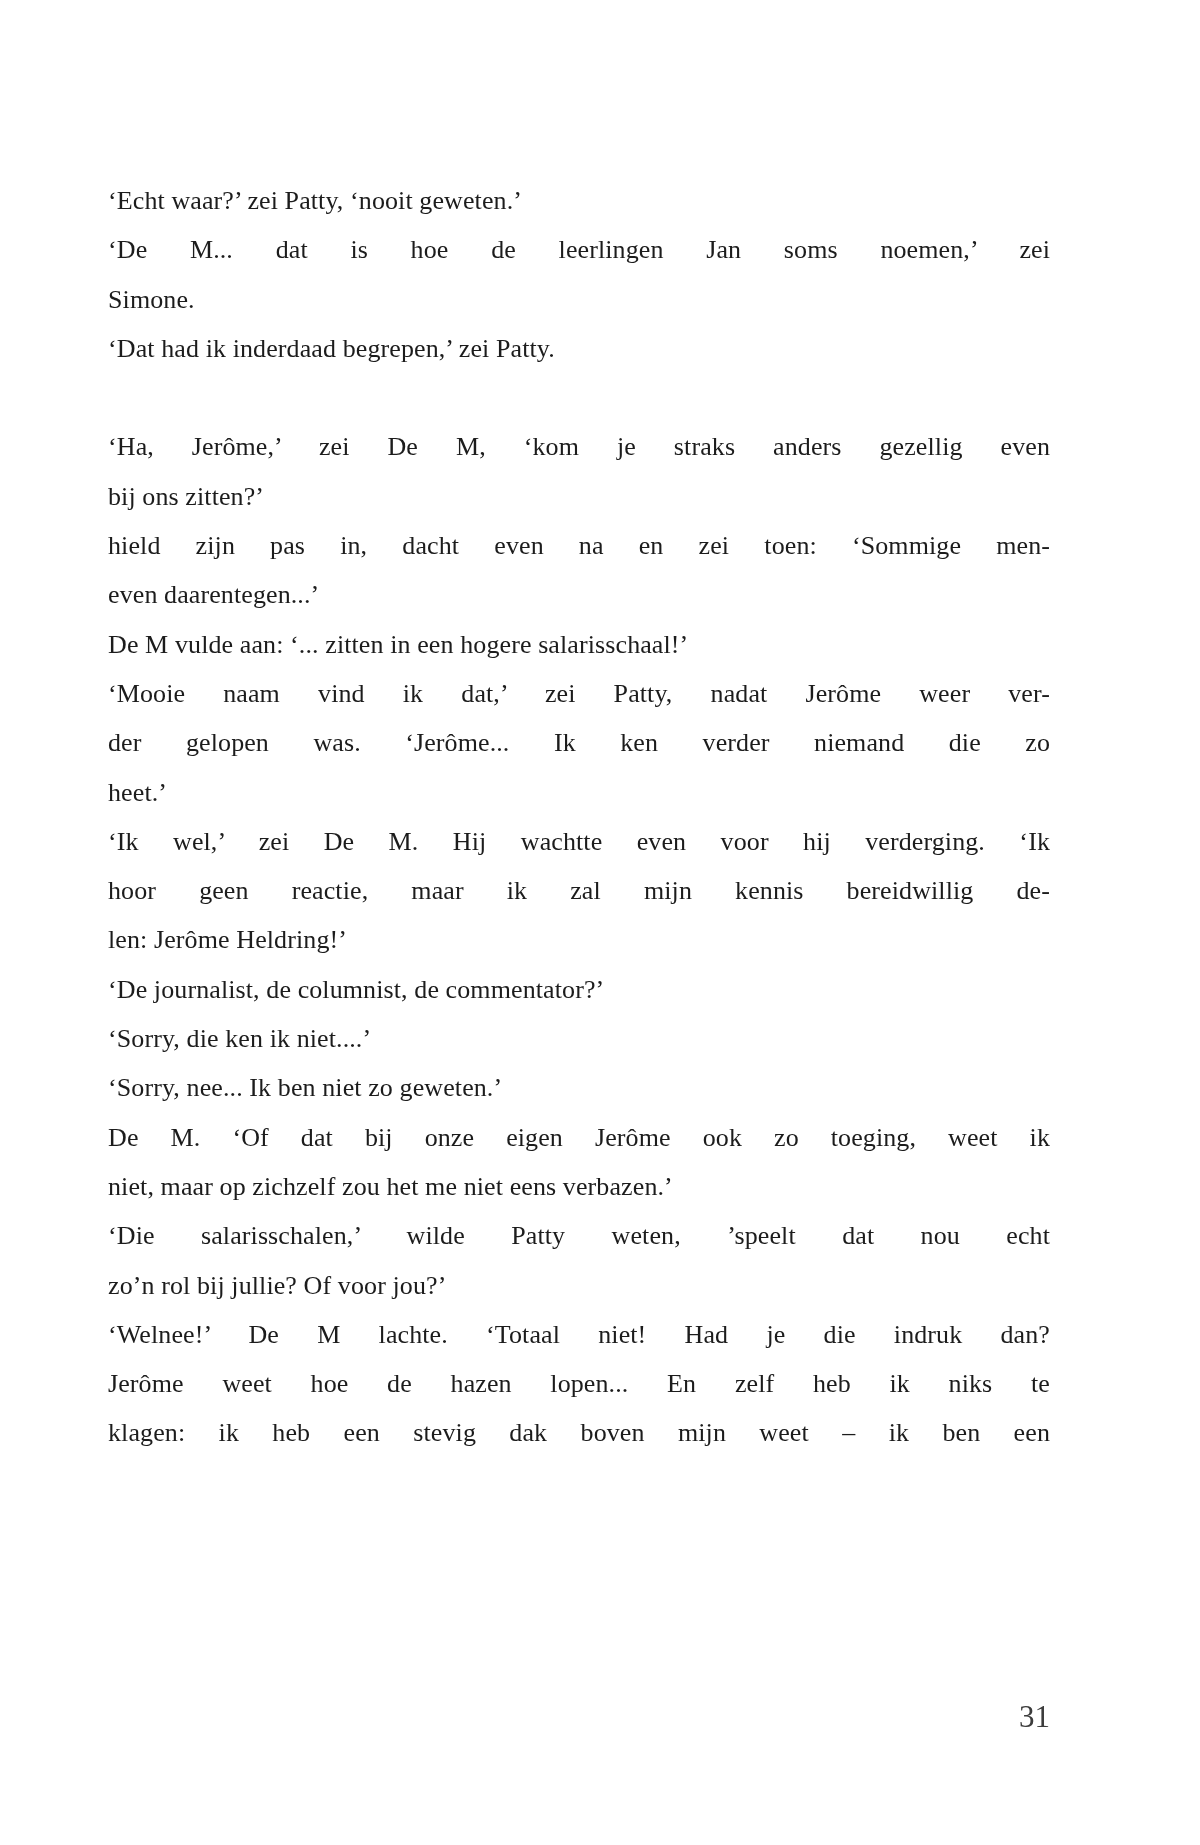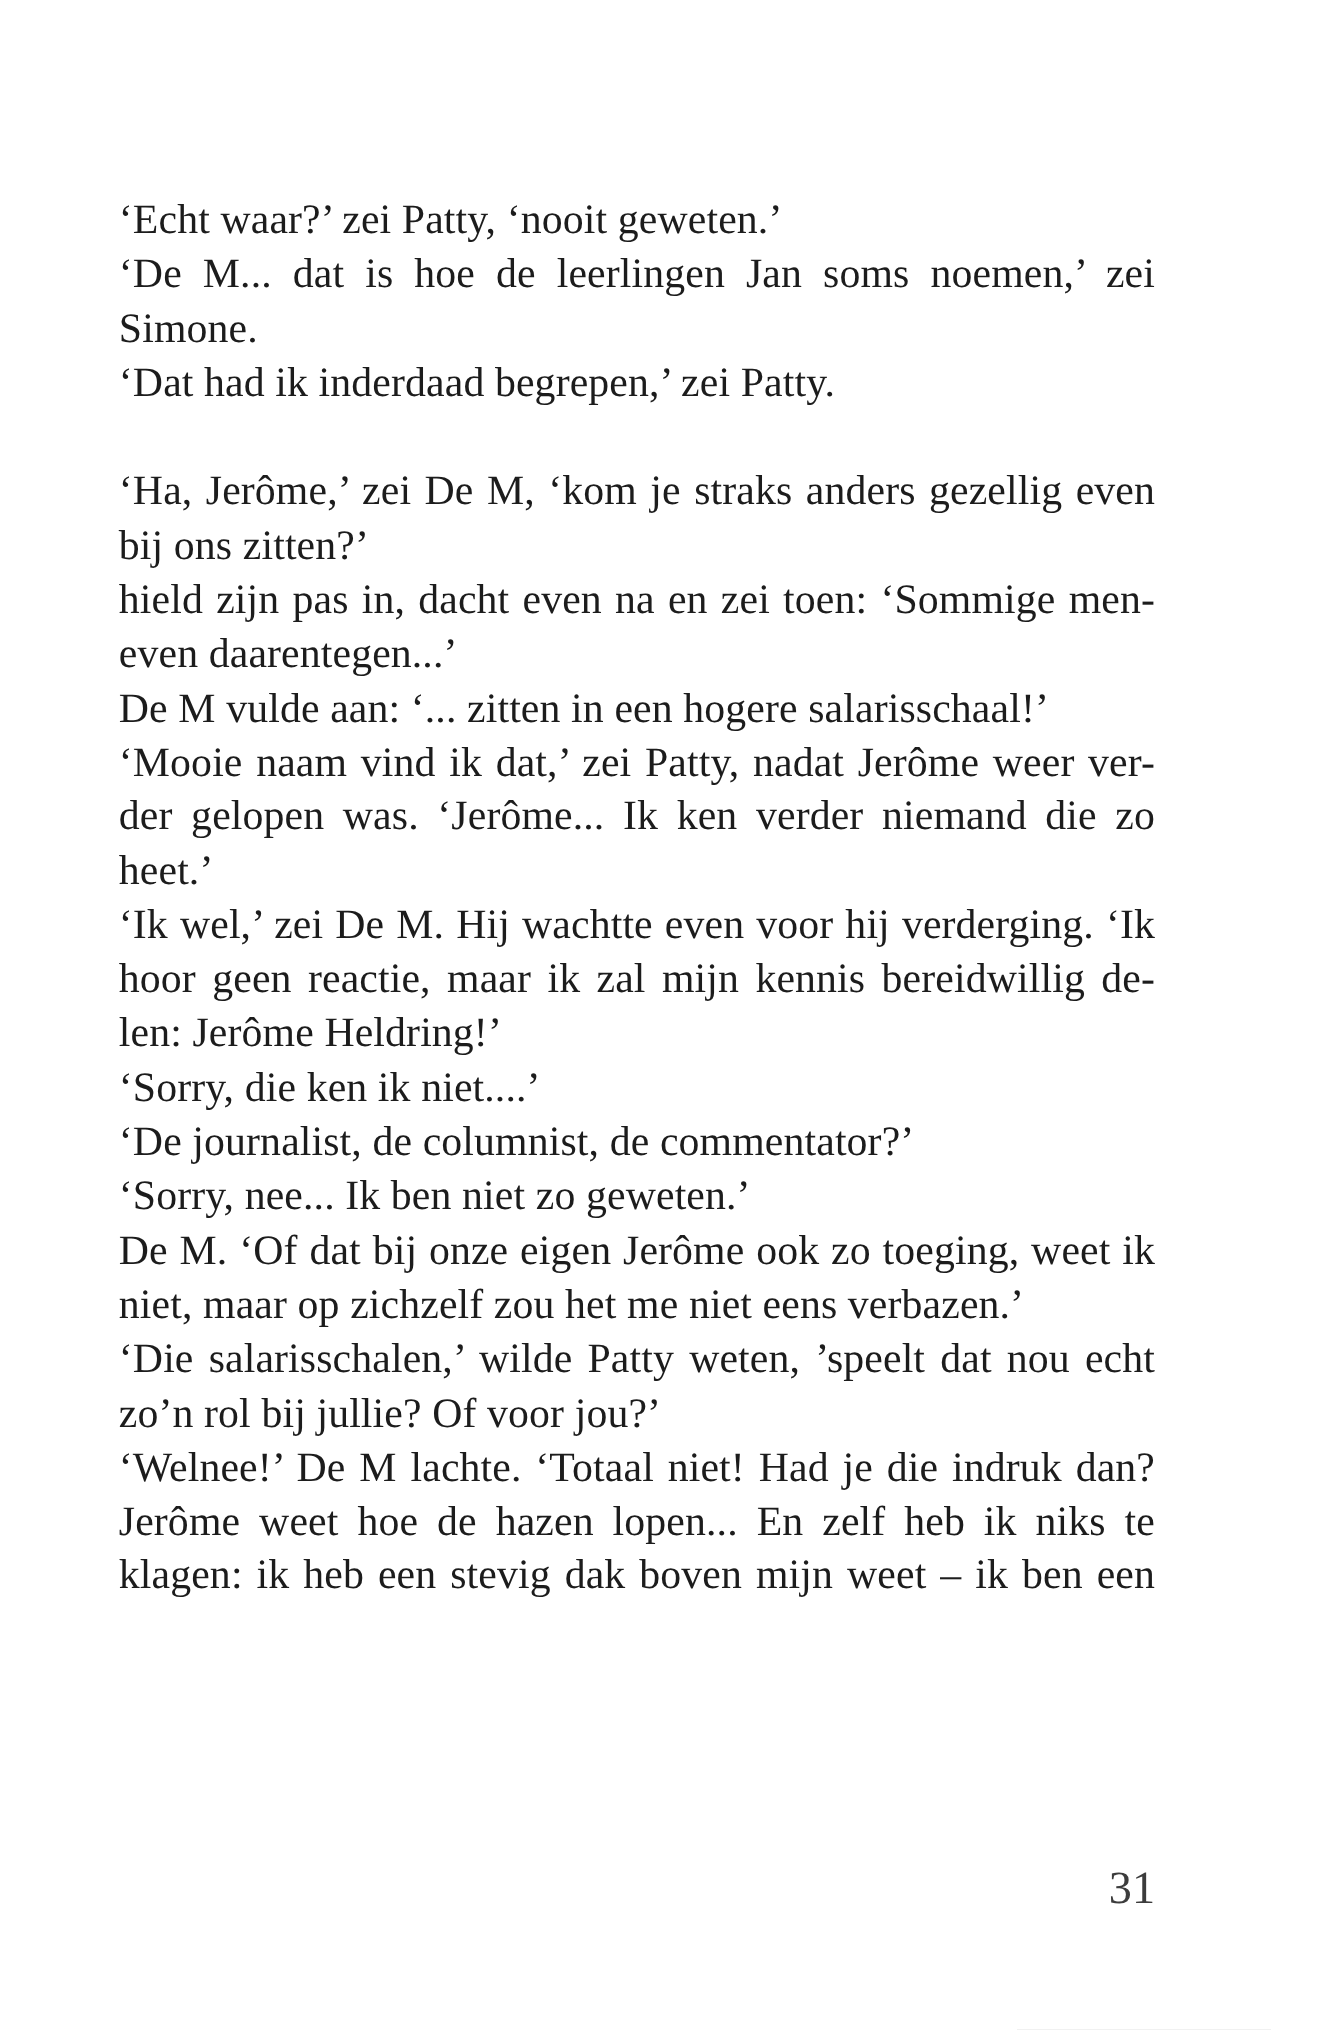--- a/index.html
+++ b/index.html
@@ -13,41 +13,41 @@
     height: 1845px;
     background: #ffffff;
     overflow: hidden;
     font-family: "Liberation Serif", "DejaVu Serif", serif;
   }
   .text-block {
     position: absolute;
     left: 108px;
     top: 176px;
     width: 942px;
-    font-size: 38px;
+    font-size: 26px;
     line-height: 49.3px;
     color: #1c1c1c;
     letter-spacing: 0.1px;
   }
   .line {
     text-align: left;
     white-space: pre-wrap;
   }
   .line.just {
     text-align: justify;
     text-align-last: justify;
     -moz-text-align-last: justify;
   }
   .page-number {
     position: absolute;
     left: 108px;
     top: 1697px;
     width: 942px;
     text-align: right;
-    font-size: 42px;
+    font-size: 31px;
     line-height: 40px;
     color: #3c3c3c;
   }
 </style>
 </head>
 <body>
 
 <div class="page">
   <div class="text-block">
       <div class="line">‘Echt waar?’ zei Patty, ‘nooit geweten.’</div>
@@ -59,22 +59,22 @@
       <div class="line">bij ons zitten?’</div>
       <div class="line just">hield zijn pas in, dacht even na en zei toen: ‘Sommige men-</div>
       <div class="line">even daarentegen...’</div>
       <div class="line">De M vulde aan: ‘... zitten in een hogere salarisschaal!’</div>
       <div class="line just">‘Mooie naam vind ik dat,’ zei Patty, nadat Jerôme weer ver-</div>
       <div class="line just">der gelopen was. ‘Jerôme... Ik ken verder niemand die zo</div>
       <div class="line">heet.’</div>
       <div class="line just">‘Ik wel,’ zei De M. Hij wachtte even voor hij verderging. ‘Ik</div>
       <div class="line just">hoor geen reactie, maar ik zal mijn kennis bereidwillig de-</div>
       <div class="line">len: Jerôme Heldring!’</div>
+      <div class="line">‘De journalist, de columnist, de commentator?’</div>
       <div class="line">‘Sorry, die ken ik niet....’</div>
-      <div class="line">‘De journalist, de columnist, de commentator?’</div>
       <div class="line">‘Sorry, nee... Ik ben niet zo geweten.’</div>
       <div class="line just">De M. ‘Of dat bij onze eigen Jerôme ook zo toeging, weet ik</div>
       <div class="line">niet, maar op zichzelf zou het me niet eens verbazen.’</div>
       <div class="line just">‘Die salarisschalen,’ wilde Patty weten, ’speelt dat nou echt</div>
       <div class="line">zo’n rol bij jullie? Of voor jou?’</div>
       <div class="line just">‘Welnee!’ De M lachte. ‘Totaal niet! Had je die indruk dan?</div>
       <div class="line just">Jerôme weet hoe de hazen lopen... En zelf heb ik niks te</div>
       <div class="line just">klagen: ik heb een stevig dak boven mijn weet – ik ben een</div>
     </div>
   <div class="page-number">31</div>

